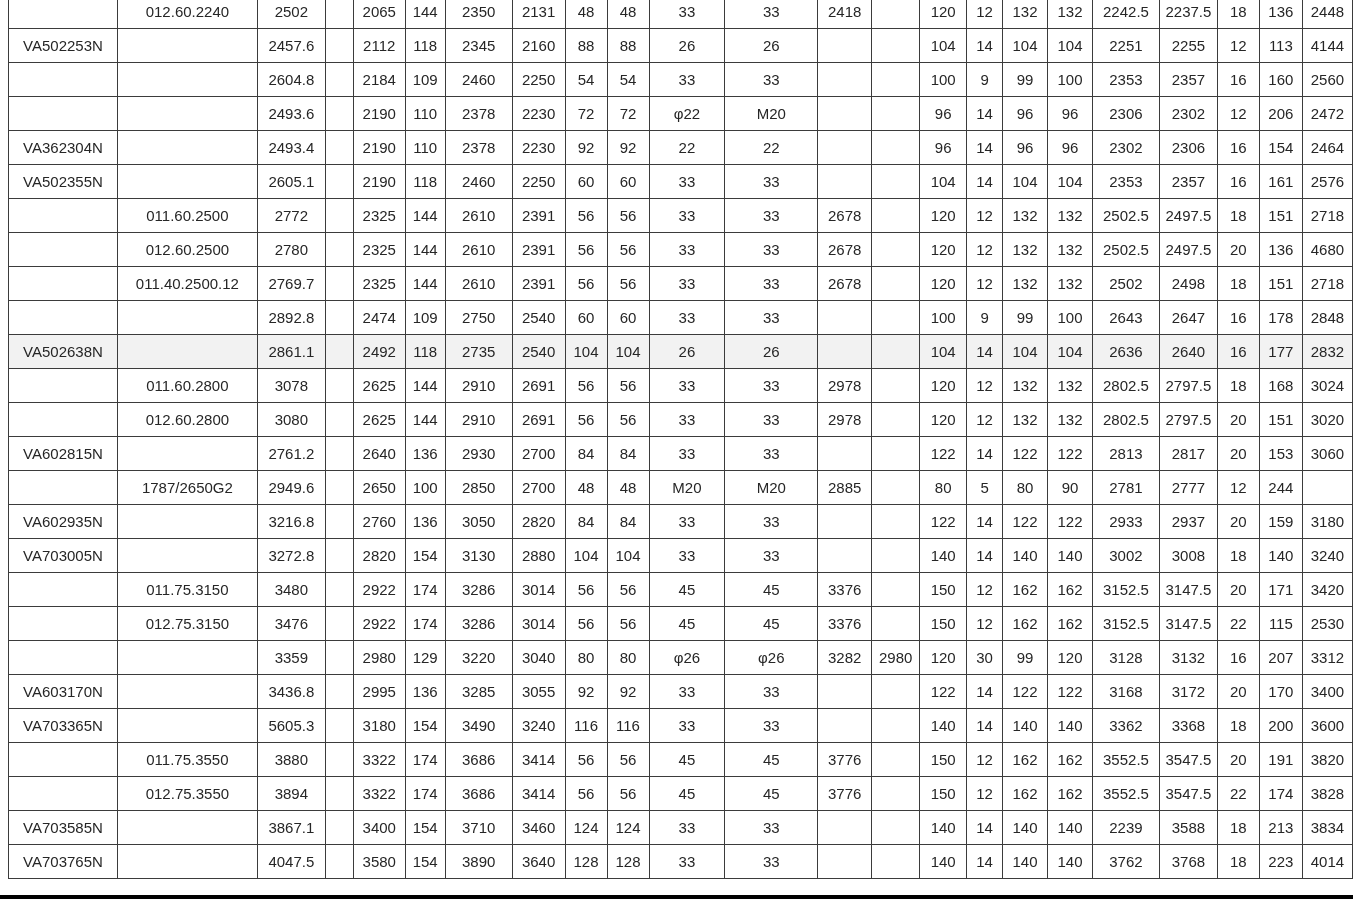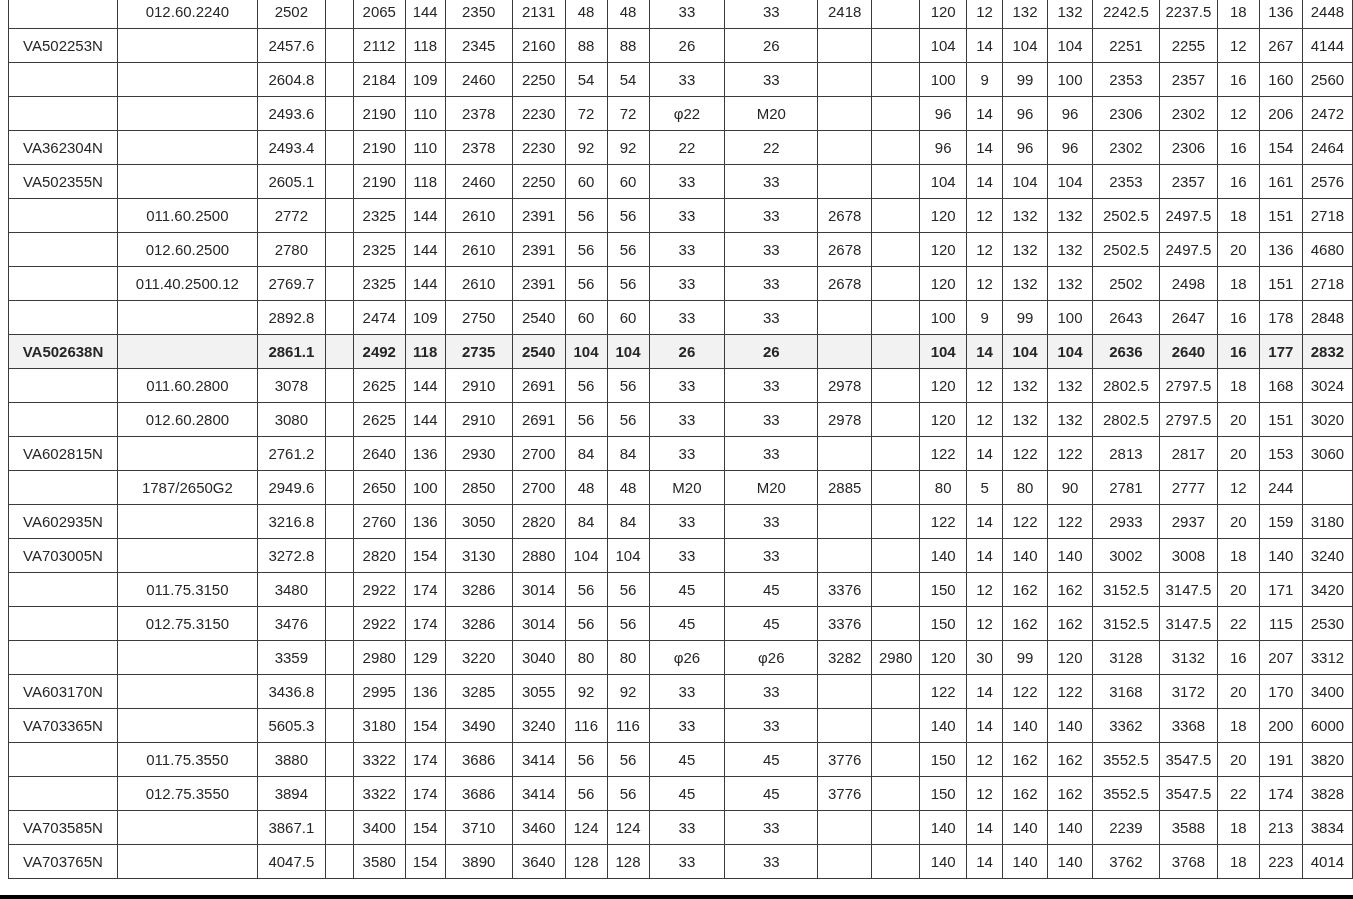--- a/index.html
+++ b/index.html
@@ -38,21 +38,20 @@
     text-align: center;
     vertical-align: middle;
     font-size: 15px;
     color: var(--text);
     white-space: nowrap;
     overflow: hidden;
     background: var(--bg);
   }
   table.spec-table tr.highlight td {
     background: var(--highlight);
-    font-weight: bold;
   }
   .bottom-bar {
     position: absolute;
     left: 0;
     bottom: 0;
     width: 1353px;
     height: 4px;
     background: var(--bottom-bar);
   }
 </style>
@@ -127,21 +126,21 @@
           <td>26</td>
           <td></td>
           <td></td>
           <td>104</td>
           <td>14</td>
           <td>104</td>
           <td>104</td>
           <td>2251</td>
           <td>2255</td>
           <td>12</td>
-          <td>267</td>
+          <td>113</td>
           <td>4144</td>
         </tr>
         <tr>
           <td></td>
           <td></td>
           <td>2604.8</td>
           <td></td>
           <td>2184</td>
           <td>109</td>
           <td>2460</td>
@@ -628,21 +627,21 @@
           <td></td>
           <td></td>
           <td>140</td>
           <td>14</td>
           <td>140</td>
           <td>140</td>
           <td>3362</td>
           <td>3368</td>
           <td>18</td>
           <td>200</td>
-          <td>6000</td>
+          <td>3600</td>
         </tr>
         <tr>
           <td></td>
           <td>011.75.3550</td>
           <td>3880</td>
           <td></td>
           <td>3322</td>
           <td>174</td>
           <td>3686</td>
           <td>3414</td>

